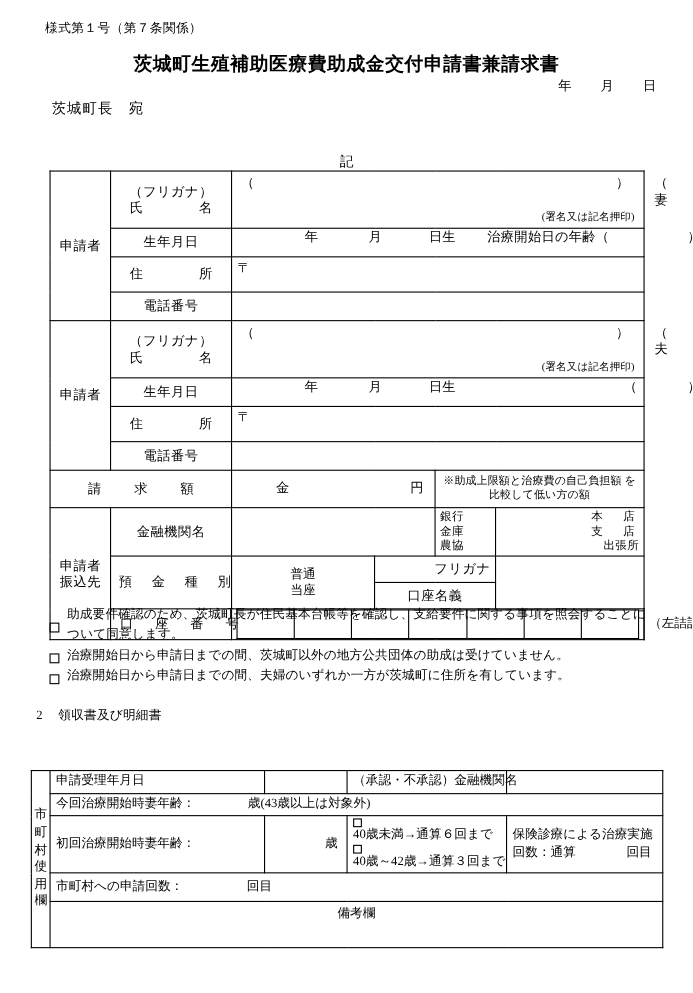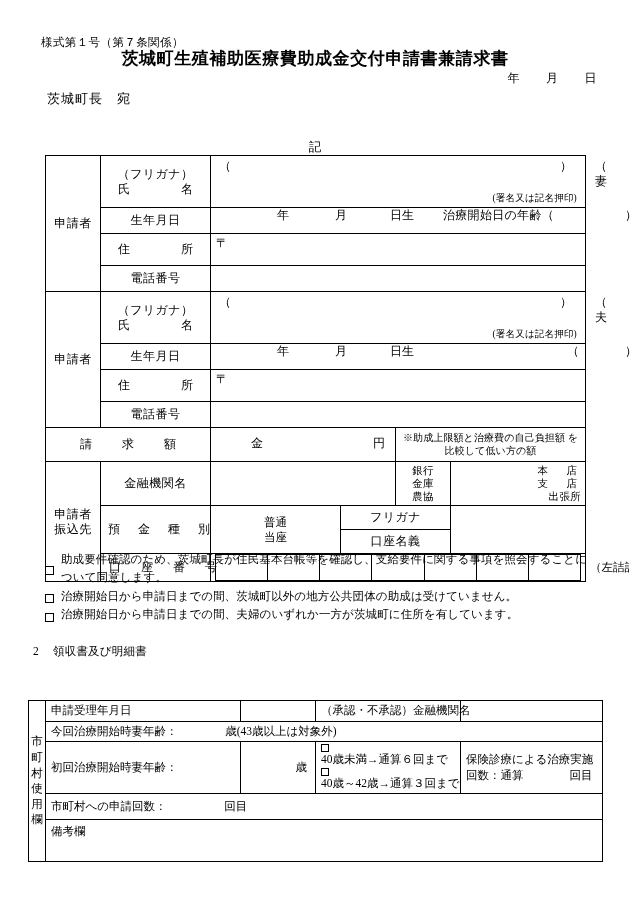--- a/index.html
+++ b/index.html
@@ -10,21 +10,21 @@
     background: #ffffff;
     font-family: "Liberation Serif", "DejaVu Serif", serif;
     color: #000000;
     position: relative;
     overflow: hidden;
   }
   .page { position: relative; width: 630px; height: 903px; padding: 0; }
 
   
   .form-no {
-    position: absolute; left: 41px; top: 35px;
+    position: absolute; left: 41px; top: 18px;
     font-size: 11.5px; letter-spacing: .4px; white-space: nowrap; font-family: Liberation Mono, monospace;
   }
   .doc-title {
     position: absolute; left: 0; top: 47px; width: 630px;
     text-align: center; font-size: 17px; font-weight: bold;
     letter-spacing: .6px; white-space: nowrap;
   }
   .date-line {
     position: absolute; right: 33px; top: 70px;
     font-size: 12px; letter-spacing: .5px; white-space: nowrap;
@@ -86,21 +86,21 @@
   .age-paren-r2 { position: absolute; left: 410px; }
 
   .zip-mark { display: inline-block; padding-left: 1px; }
 
   
   .amount-kin { padding-left: 22px; }
   .amt-wrap   { position: relative; height: 100%; }
   .amt-note   { font-size: 10px; text-align: center; line-height: 1.3; letter-spacing: .1px; padding: 2px 2px; }
 
   
-  .stack3 { text-align: center; font-size: 10.5px; line-height: 1.22; padding: 2px 4px; letter-spacing: .3px; }
+  .stack3 { text-align: left; font-size: 10.5px; line-height: 1.22; padding: 2px 4px; letter-spacing: .3px; }
   .stack3 span { display: block; }
   .branch-stack { text-align: right; font-size: 10.5px; line-height: 1.22; padding: 2px 6px; letter-spacing: .3px; }
   .branch-stack span { display: block; }
   .branch-stack .b1, .branch-stack .b2 { letter-spacing: 4px; }
 
   .two-line-c { text-align: center; line-height: 1.5; font-size: 11.5px; }
   .two-line-c span { display: block; }
   .acct-note { text-align: center; white-space: nowrap; font-size: 11.5px; }
 
   
@@ -136,21 +136,21 @@
     width: 17px; padding: 4px 1px !important; text-align: center;
     font-size: 11.5px; line-height: 1.12; letter-spacing: 0;
   }
   .vert-label span { display: block; }
   .nowrap { white-space: nowrap; }
   .muni-2line span { display: block; white-space: nowrap; }
   .cbx {
     display: inline-block; width: 8px; height: 8px;
     border: 1px solid #000; margin-right: 3px; vertical-align: -1px;
   }
-  .remark-cell { height: 42px; vertical-align: top !important; padding-top: 4px !important; }
+  .remark-cell { height: 42px; vertical-align: top !important; padding-top: 4px !important; text-align: center; }
 </style>
 </head>
 <body>
 
 <div class="page">
 
   <div class="form-no">様式第１号（第７条関係）</div>
   <div class="doc-title">茨城町生殖補助医療費助成金交付申請書兼請求書</div>
   <div class="date-line">
     <span class="date-y">年</span><span class="date-m">月</span><span class="date-d">日</span>
@@ -287,21 +287,21 @@
           <span class="b3">出張所</span>
         </td>
       </tr>
 
       <tr>
         <td rowspan="2" class="lbl-c" style="letter-spacing:3px;text-indent:3px;">預　金　種　別</td>
         <td rowspan="2" class="two-line-c" style="width:130px;">
           <span>普通</span>
           <span>当座</span>
         </td>
-        <td colspan="2" class="lbl-c" style="height:24px;">フリガナ</td>
+        <td colspan="2" class="lbl-c" style="height:24px;text-align:right;">フリガナ</td>
         <td rowspan="2"></td>
       </tr>
       <tr>
         <td colspan="2" class="lbl-c" style="height:24px;">口座名義</td>
       </tr>
 
       <tr>
         <td class="lbl-c" style="letter-spacing:4px;text-indent:4px;">口　座　番　号</td>
         <td colspan="4" class="no-pad">
           <table style="border-collapse:collapse;table-layout:fixed;width:100%;height:24px;">

